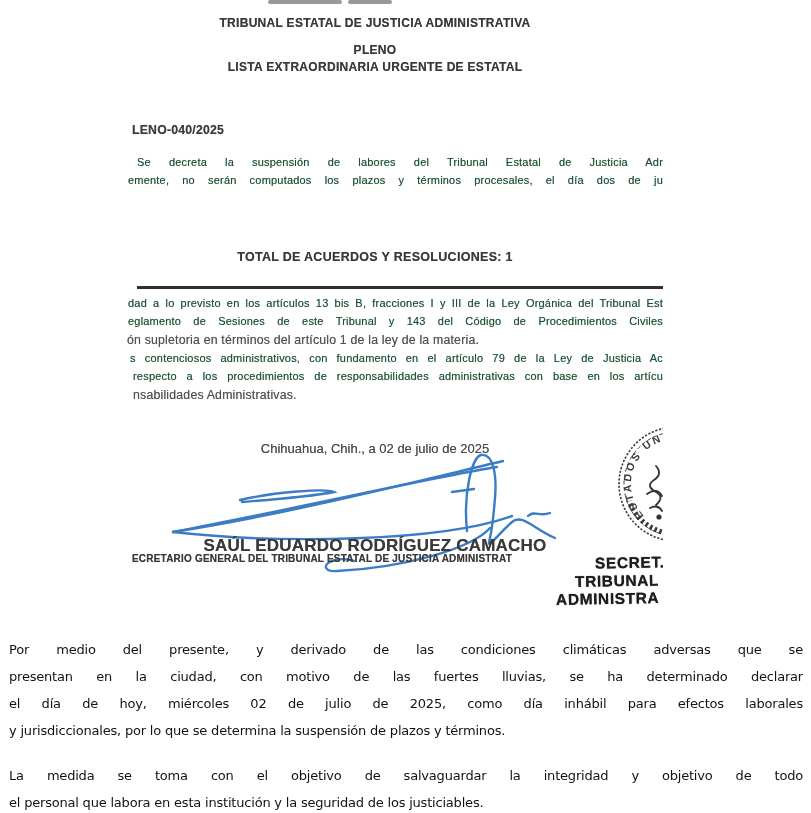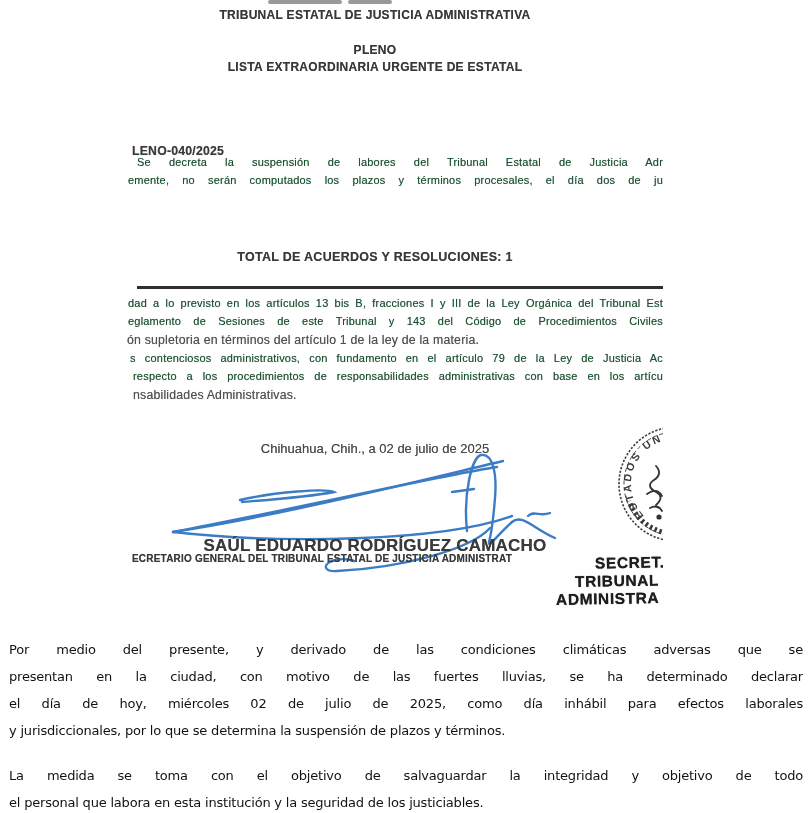--- a/index.html
+++ b/index.html
@@ -46,25 +46,25 @@
 </head>
 <body>
 
 <div class="page">
 
   <section class="scan">
 
     <div class="artifact" style="left:268px;top:0;width:74px;height:4px;"></div>
     <div class="artifact" style="left:348px;top:0;width:44px;height:4px;"></div>
 
-    <div class="hdr" style="top:8px;">TRIBUNAL ESTATAL DE JUSTICIA ADMINISTRATIVA</div>
+    <div class="hdr" style="top:16px;">TRIBUNAL ESTATAL DE JUSTICIA ADMINISTRATIVA</div>
     <div class="hdr" style="top:43px;">PLENO</div>
     <div class="hdr" style="top:60px;">LISTA EXTRAORDINARIA URGENTE DE ESTATAL</div>
 
-    <div class="ln bold" style="left:132px;top:144px;">LENO-040/2025</div>
+    <div class="ln bold" style="left:132px;top:123px;">LENO-040/2025</div>
     <div class="jln" style="left:137px;top:156px;width:526px;">Se decreta la suspensión de labores del Tribunal Estatal de Justicia Adr</div>
     <div class="jln" style="left:128px;top:174px;width:535px;">emente, no serán computados los plazos y términos procesales, el día dos de ju</div>
 
     <div class="hdr" style="top:250px;font-size:12.5px;">TOTAL DE ACUERDOS Y RESOLUCIONES: 1</div>
 
     <div class="hrule"></div>
 
     <div class="jln" style="left:128px;top:297px;width:535px;">dad a lo previsto en los artículos 13 bis B, fracciones I y III de la Ley Orgánica del Tribunal Est</div>
     <div class="jln" style="left:128px;top:315px;width:535px;">eglamento de Sesiones de este Tribunal y 143 del Código de Procedimientos Civiles</div>
     <div class="ln" style="left:127px;top:333px;">ón supletoria en términos del artículo 1 de la ley de la materia.</div>

